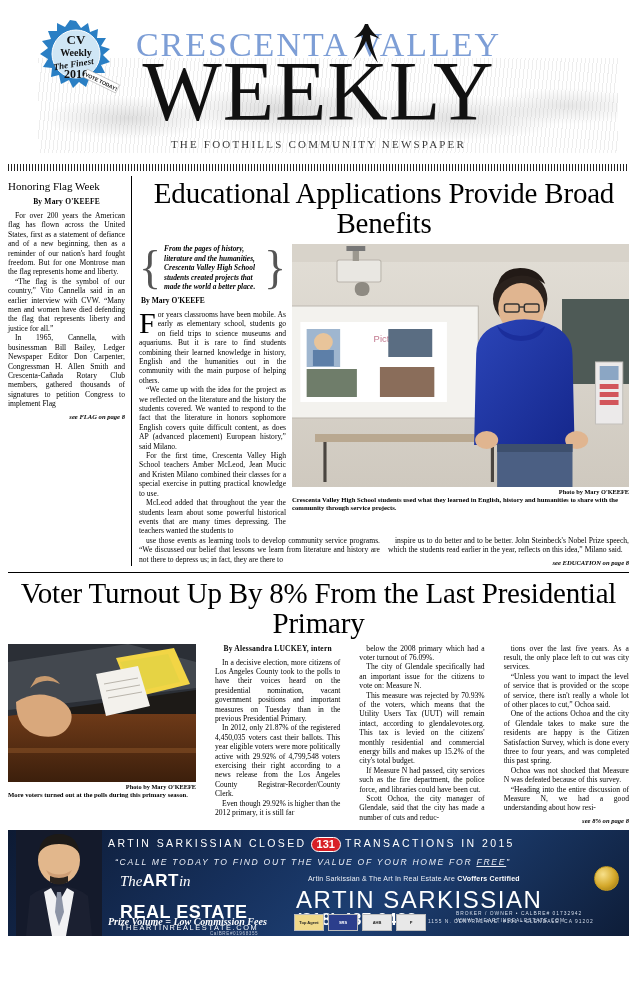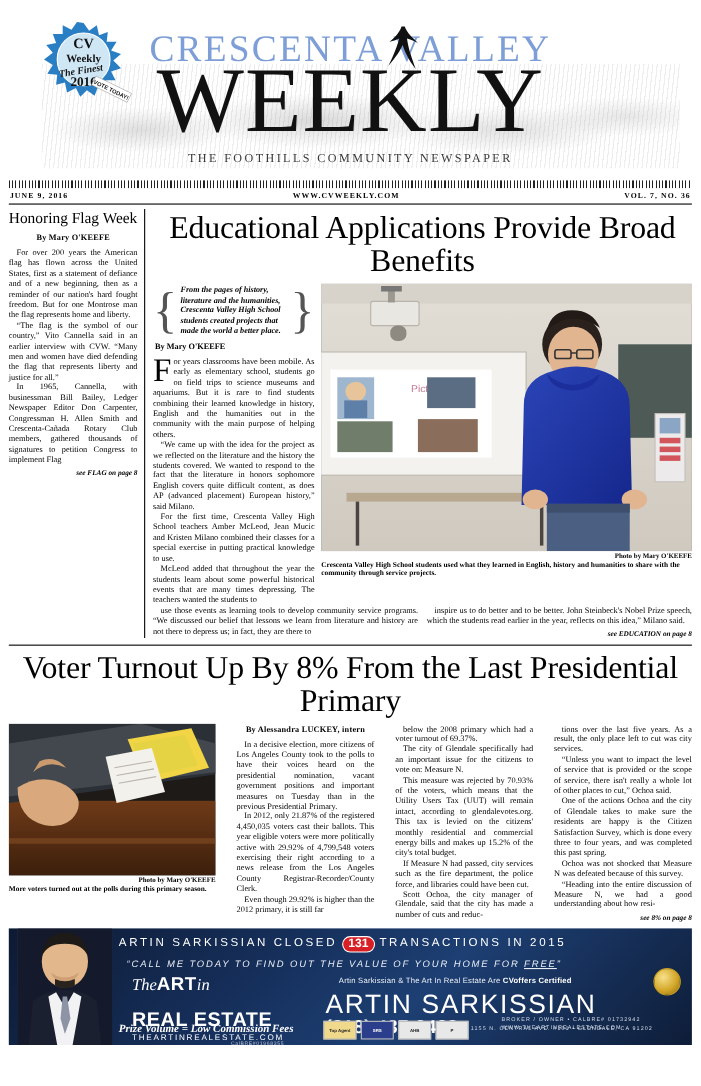--- a/index.html
+++ b/index.html
@@ -121,21 +121,21 @@
     border-right: 1.1px solid #000;
     box-sizing: border-box;
   }
   .col-main {
     flex: 1 1 auto;
     padding-left: 7px;
     box-sizing: border-box;
   }
   h2.sub-head {
     font-family: "Liberation Serif", serif;
-    font-size: 14px;
+    font-size: 11px;
     line-height: 16px;
     font-weight: normal;
     margin: 2px 0 3px 0;
   }
   .byline {
     font-family: "Liberation Serif", serif;
     font-size: 7.5px;
     font-weight: bold;
     text-align: center;
     margin: 0 0 5px 0;
@@ -395,25 +395,20 @@
       <svg width="42" height="44" viewBox="0 0 42 44">
         <path d="M20 2 C18 8 14 12 9 16 C13 15 16 14 18 13 C16 20 13 28 8 38 C15 30 19 24 21 19 C23 25 26 32 33 41 C29 30 26 21 25 13 C28 14 31 15 35 17 C30 12 25 8 23 2 Z" fill="#111"></path>
       </svg>
     </div>
 
     <div class="weekly-word">WEEKLY</div>
     <div class="tagline">THE FOOTHILLS COMMUNITY NEWSPAPER</div>
   </div>
 
   <div class="rule-dashes"></div>
-  <div class="datebar">
-    <span class="dt-left">JUNE 9, 2016</span>
-    <span class="dt-mid">WWW.CVWEEKLY.COM</span>
-    <span class="dt-right">VOL. 7, NO. 36</span>
-  </div>
 
   <div class="top-section">
 
     <div class="col-flag">
       <h2 class="sub-head">Honoring Flag Week</h2>
       <div class="byline">By Mary O'KEEFE</div>
       <div class="body-text">
         <p>For over 200 years the American flag has flown across the United States, first as a statement of defiance and of a new beginning, then as a reminder of our nation's hard fought freedom. But for one Montrose man the flag represents home and liberty.</p>
         <p>“The flag is the symbol of our country,” Vito Cannella said in an earlier interview with CVW. “Many men and women have died defending the flag that represents liberty and justice for all.”</p>
         <p>In 1965, Cannella, with businessman Bill Bailey, Ledger Newspaper Editor Don Carpenter, Congressman H. Allen Smith and Crescenta-Cañada Rotary Club members, gathered thousands of signatures to petition Congress to implement Flag</p>
@@ -563,21 +558,21 @@
         <div class="byline">By Alessandra LUCKEY, intern</div>
         <div class="body-text">
           <p>In a decisive election, more citizens of Los Angeles County took to the polls to have their voices heard on the presidential nomination, vacant government positions and important measures on Tuesday than in the previous Presidential Primary.</p>
           <p>In 2012, only 21.87% of the registered 4,450,035 voters cast their ballots. This year eligible voters were more politically active with 29.92% of 4,799,548 voters exercising their right according to a news release from the Los Angeles County Registrar-Recorder/County Clerk.</p>
           <p>Even though 29.92% is higher than the 2012 primary, it is still far</p>
         </div>
       </div>
 
       <div class="voter-col">
         <div class="body-text">
-          <p>below the 2008 primary which had a voter turnout of 69.37%.</p>
+          <p>below the 2008 primary which had a voter turnout of 76.09%.</p>
           <p>The city of Glendale specifically had an important issue for the citizens to vote on: Measure N.</p>
           <p>This measure was rejected by 70.93% of the voters, which means that the Utility Users Tax (UUT) will remain intact, according to glendalevotes.org. This tax is levied on the citizens' monthly residential and commercial energy bills and makes up 15.2% of the city's total budget.</p>
           <p>If Measure N had passed, city services such as the fire department, the police force, and libraries could have been cut.</p>
           <p>Scott Ochoa, the city manager of Glendale, said that the city has made a number of cuts and reduc-</p>
         </div>
       </div>
 
       <div class="voter-col">
         <div class="body-text">
           <p>tions over the last five years. As a result, the only place left to cut was city services.</p>

